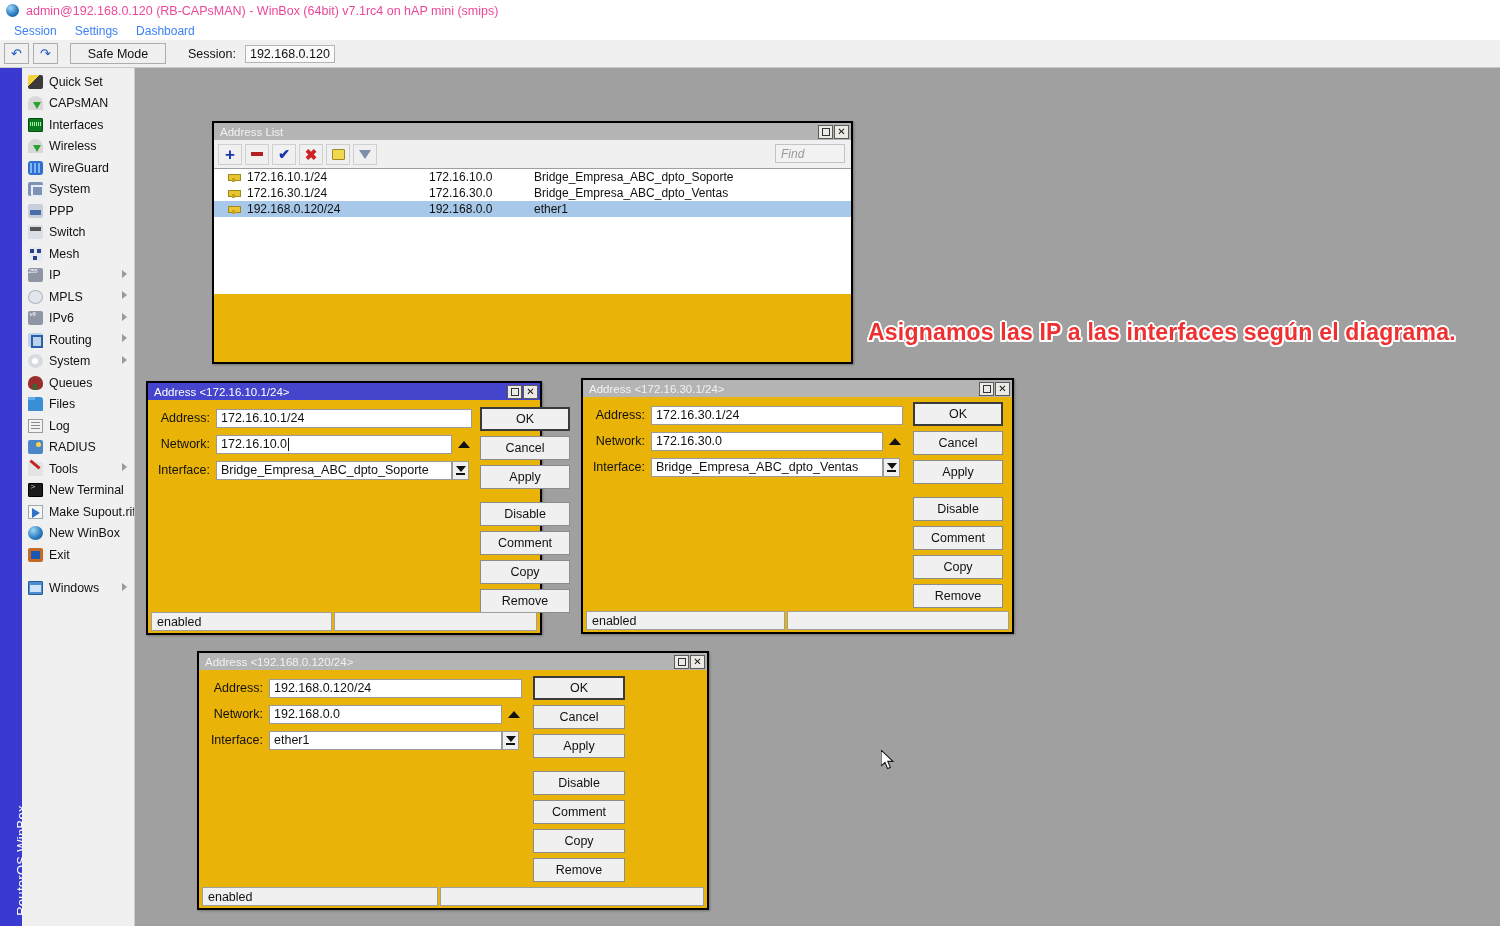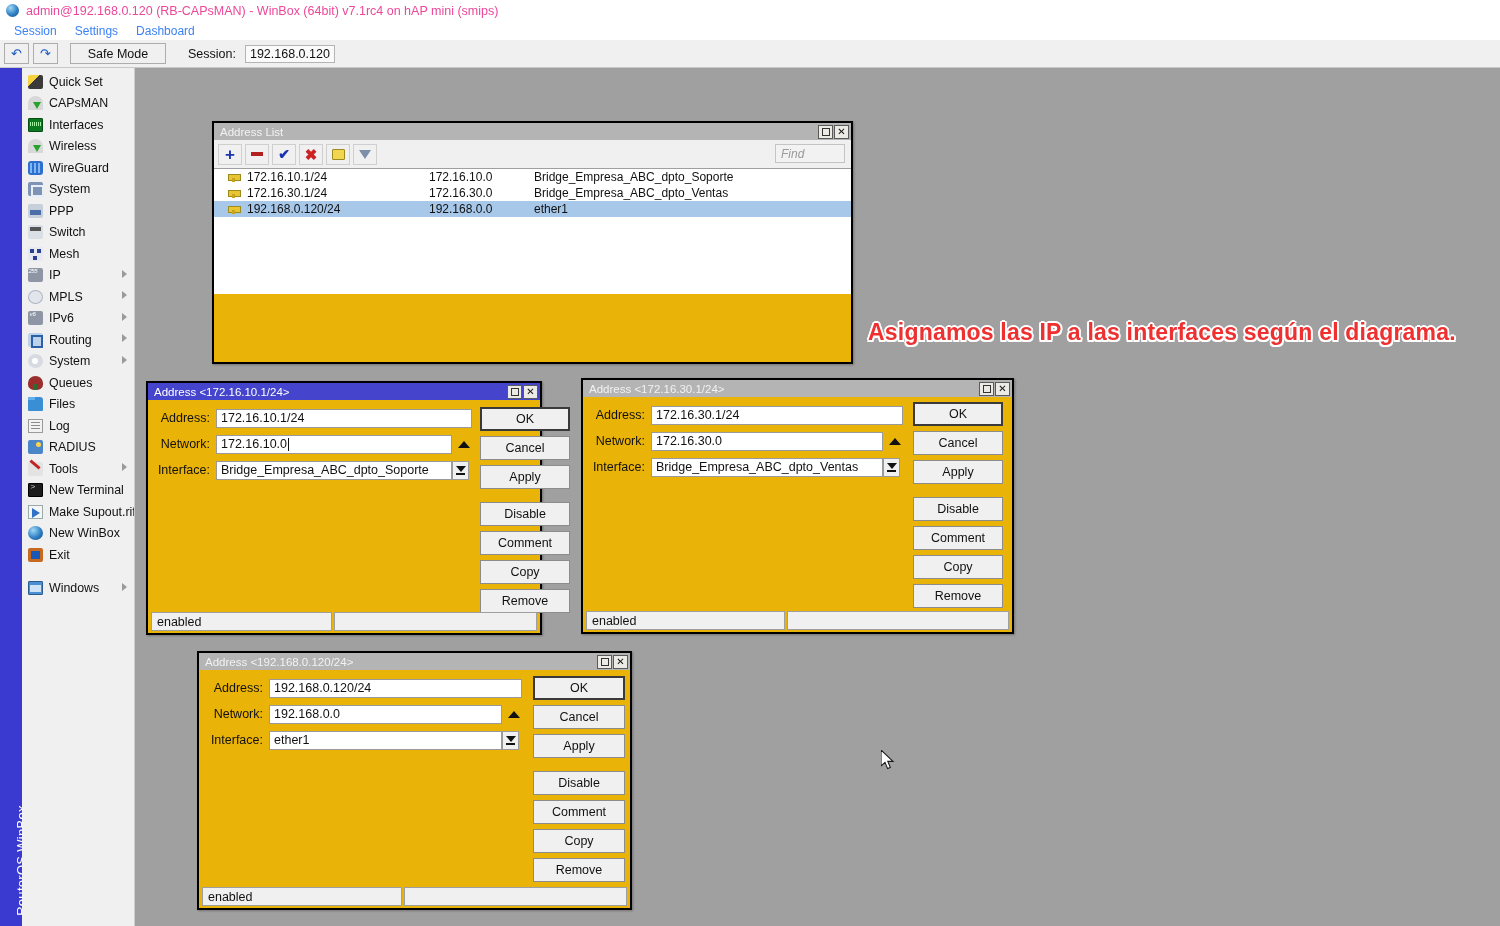--- a/index.html
+++ b/index.html
@@ -272,21 +272,21 @@
   .dlg-status .sfield {
     border: 1px solid #9f9f9f; background: #f0f0f0; height: 19px;
     display: flex; align-items: center; padding-left: 5px;
     font-size: 12.5px; color: #111;
   }
   .dlg-status .sfield.left { flex: 0 0 47%; }
   .dlg-status .sfield.right { flex: 1; margin-left: 2px; }
 
   #dlg-1 { left: 146px; top: 381px; width: 396px; height: 254px; }
   #dlg-2 { left: 581px; top: 378px; width: 433px; height: 256px; }
-  #dlg-3 { left: 197px; top: 651px; width: 435px; height: 259px; }
+  #dlg-3 { left: 197px; top: 651px; width: 512px; height: 259px; }
 
   
   #annotation {
     position: absolute; left: 868px; top: 319px;
     font-size: 23px; font-weight: bold; color: #ef3030;
     white-space: nowrap; letter-spacing: .2px;
     text-shadow:
       -1.5px -1.5px 0 #ffffff,  1.5px -1.5px 0 #ffffff,
       -1.5px  1.5px 0 #ffffff,  1.5px  1.5px 0 #ffffff,
        0px   -1.8px 0 #ffffff,  0px    1.8px 0 #ffffff,

